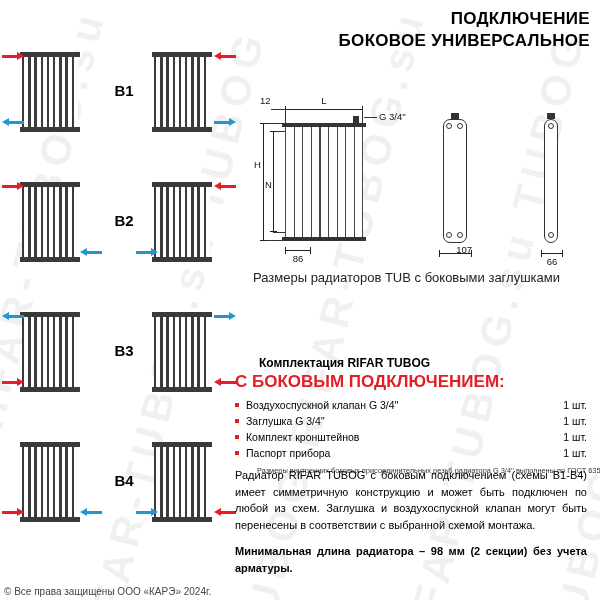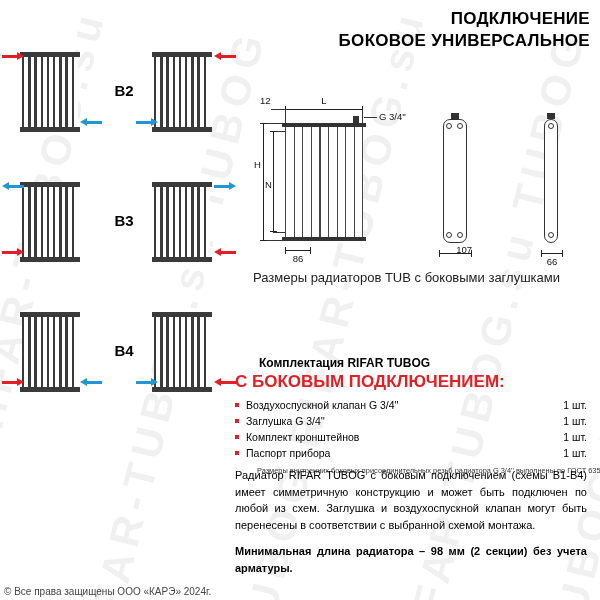--- a/index.html
+++ b/index.html
@@ -77,20 +77,29 @@
 
   <div class="header">
     <div>ПОДКЛЮЧЕНИЕ</div>
     <div>БОКОВОЕ УНИВЕРСАЛЬНОЕ</div>
   </div>
 
   <div id="schemes">
       <div class="scheme-row">
         <div class="radiator rad-l"></div>
         <div class="radiator rad-r"></div>
+        <div class="scheme-label">В1</div>
+        <div class="arrow right" style="left: -10px; top: 11px; color: rgb(227, 30, 36);"></div>
+        <div class="arrow left" style="left: -10px; top: 77px; color: rgb(33, 150, 211);"></div>
+        <div class="arrow left" style="left: 202px; top: 11px; color: rgb(227, 30, 36);"></div>
+        <div class="arrow right" style="left: 202px; top: 77px; color: rgb(33, 150, 211);"></div>
+      </div>
+      <div class="scheme-row">
+        <div class="radiator rad-l"></div>
+        <div class="radiator rad-r"></div>
         <div class="scheme-label">В2</div>
         <div class="arrow right" style="left: -10px; top: 11px; color: rgb(227, 30, 36);"></div>
         <div class="arrow left" style="left: 68px; top: 77px; color: rgb(33, 150, 211);"></div>
         <div class="arrow left" style="left: 202px; top: 11px; color: rgb(227, 30, 36);"></div>
         <div class="arrow right" style="left: 124px; top: 77px; color: rgb(33, 150, 211);"></div>
       </div>
       <div class="scheme-row">
         <div class="radiator rad-l"></div>
         <div class="radiator rad-r"></div>
         <div class="scheme-label">В3</div>

